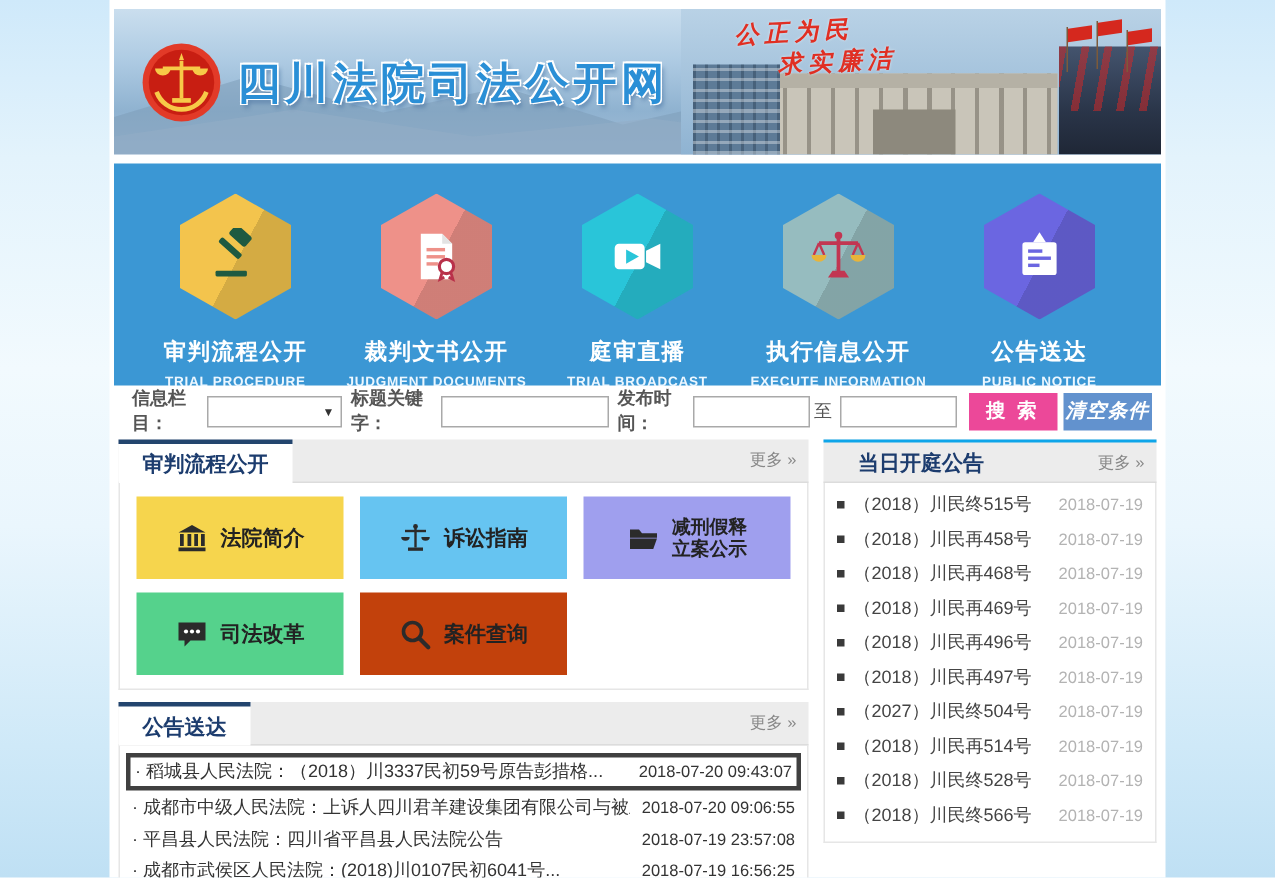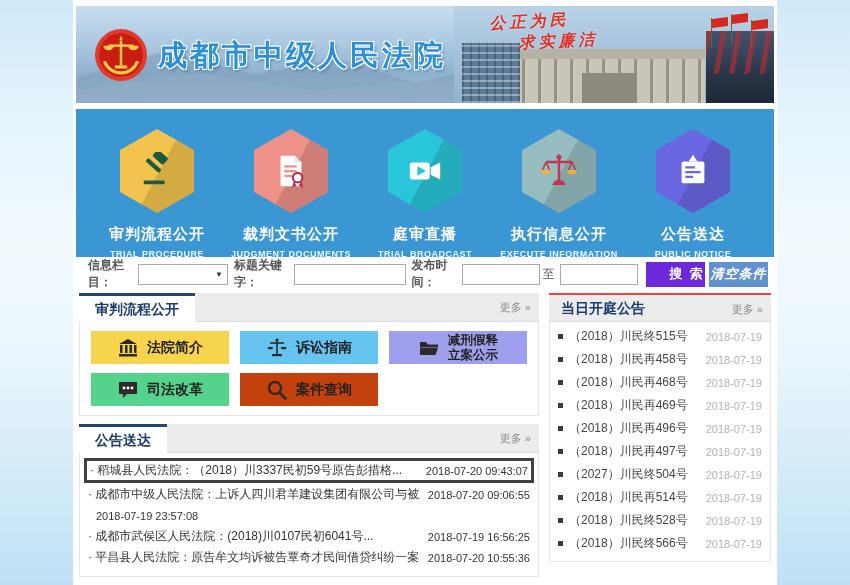--- a/index.html
+++ b/index.html
@@ -71,29 +71,29 @@
   .btn-clear { width: 74px; margin-left: 4px; letter-spacing: 1px; font-style: italic; }
 
   
   .main { display: flex; gap: 10px; padding: 2px 3px 0; }
   .left-col { width: 460px; }
   .right-col { flex: 1; }
 
   .panel-header { position: relative; height: 29px; background: #ececec; border-bottom: 1px solid #dcdcdc; }
   .panel-tab { display: inline-block; height: 29px; line-height: 26px; padding: 0 16px;
     background: #fff; border-top: 3px solid #23456e; font-size: 14px; font-weight: bold; color: #1c3c6e; }
-  .panel-header.plain { border-top: 2px solid #ef4444; line-height: 27px; padding-left: 12px;
+  .panel-header.plain { border-top: 2px solid #0ea5e9; line-height: 27px; padding-left: 23px;
     font-size: 14px; font-weight: bold; color: #1c3c6e; }
   .more-link { position: absolute; right: 8px; top: 0; height: 29px; line-height: 29px;
     font-size: 11px; color: #888; font-weight: normal; cursor: pointer; }
   .panel-body { border: 1px solid #e6e6e6; border-top: none; background: #fff; }
 
   
   .btn-grid { display: grid; grid-template-columns: repeat(3, 1fr); gap: 9px 11px; padding: 9px 11px; }
-  .big-btn { height: 33px; display: flex; align-items: center; justify-content: center; gap: 8px;
+  .big-btn { height: 55px; display: flex; align-items: center; justify-content: center; gap: 8px;
     font-size: 14px; font-weight: bold; color: #222; cursor: pointer; }
   .big-btn .two-line { font-size: 12.5px; line-height: 1.15; text-align: left; }
 
   
   .notice-list { padding: 5px 8px 8px; }
   .n-row { display: flex; align-items: center; height: 21px; font-size: 12px; color: #333; cursor: pointer; }
   .n-row .n-text { flex: 1; white-space: nowrap; overflow: hidden; text-overflow: clip; }
   .n-row .n-text::before { content: "· "; color: #333; }
   .n-date { margin-left: 8px; font-size: 11px; color: #333; white-space: nowrap; }
   .n-row.highlight { border: 3px solid #404040; height: 25px; padding: 0 3px; margin: 0 -4px 1px; }
@@ -119,21 +119,21 @@
       <circle cx="26" cy="26" r="25" fill="#e23a28"></circle>
       <circle cx="26" cy="26" r="21" fill="#c81e12"></circle>
       <path d="M10 32 a17 17 0 0 0 32 0" fill="none" stroke="#f7c948" stroke-width="3"></path>
       <polygon points="26,7 27.6,11.5 24.4,11.5" fill="#f7c948"></polygon>
       <line x1="26" y1="12" x2="26" y2="36" stroke="#f7c948" stroke-width="2.4"></line>
       <line x1="14" y1="17" x2="38" y2="17" stroke="#f7c948" stroke-width="2.4"></line>
       <path d="M9 17 a5 4.5 0 0 0 10 0 z" fill="#f7c948"></path>
       <path d="M33 17 a5 4.5 0 0 0 10 0 z" fill="#f7c948"></path>
       <rect x="20" y="36" width="12" height="3" fill="#f7c948"></rect>
     </svg>
-    <div class="site-title">成都市中级人民法院</div>
+    <div class="site-title">四川法院司法公开网</div>
 
     <div class="building-area">
       <div class="b-sky"></div>
       <div class="b-tower"></div>
       <div class="b-main"></div>
       <div class="b-entry"></div>
       <div class="b-right-dark"></div>
       <div class="flagpole" style="right:62px; top:12px; height:30px;"></div>
       <div class="flagcloth" style="right:46px; top:12px;"></div>
       <div class="flagpole" style="right:42px; top:8px; height:32px;"></div>
@@ -229,21 +229,21 @@
       <span></span>
       <span class="arrow">▼</span>
     </div>
     <span class="field-label">标题关键字：</span>
     <input class="txt-input" value="" style="">
     <span class="field-label">发布时间：</span>
     <input class="txt-input date-input" value="" style="">
     <span class="to-label">至</span>
     <input class="txt-input date-input" value="" style="">
     <span class="spacer"></span>
-    <button class="btn btn-search" style="background-color: #6d28d9; text-align: right;">搜 索</button>
+    <button class="btn btn-search" style="background-color: #ec4899;">搜 索</button>
     <button class="btn btn-clear" style="background-color: rgb(98, 146, 206);">清空条件</button>
   </div>
 
   <div class="main">
 
     <div class="left-col">
 
       <div>
         <div class="panel-header">
           <span class="panel-tab">审判流程公开</span>
@@ -319,20 +319,21 @@
           <div class="notice-list">
             <div class="n-row highlight">
               <span class="n-text">稻城县人民法院：（2018）川3337民初59号原告彭措格...</span>
               <span class="n-date">2018-07-20 09:43:07</span>
             </div>
             <div class="n-row">
               <span class="n-text">成都市中级人民法院：上诉人四川君羊建设集团有限公司与被上诉...</span>
               <span class="n-date">2018-07-20 09:06:55</span>
             </div>
             <div class="n-row">
+              <span class="n-text">平昌县人民法院：四川省平昌县人民法院公告</span>
               <span class="n-date">2018-07-19 23:57:08</span>
             </div>
             <div class="n-row">
               <span class="n-text">成都市武侯区人民法院：(2018)川0107民初6041号...</span>
               <span class="n-date">2018-07-19 16:56:25</span>
             </div>
             <div class="n-row">
               <span class="n-text">平昌县人民法院：原告牟文均诉被告覃奇才民间借贷纠纷一案民事...</span>
               <span class="n-date">2018-07-20 10:55:36</span>
             </div>

